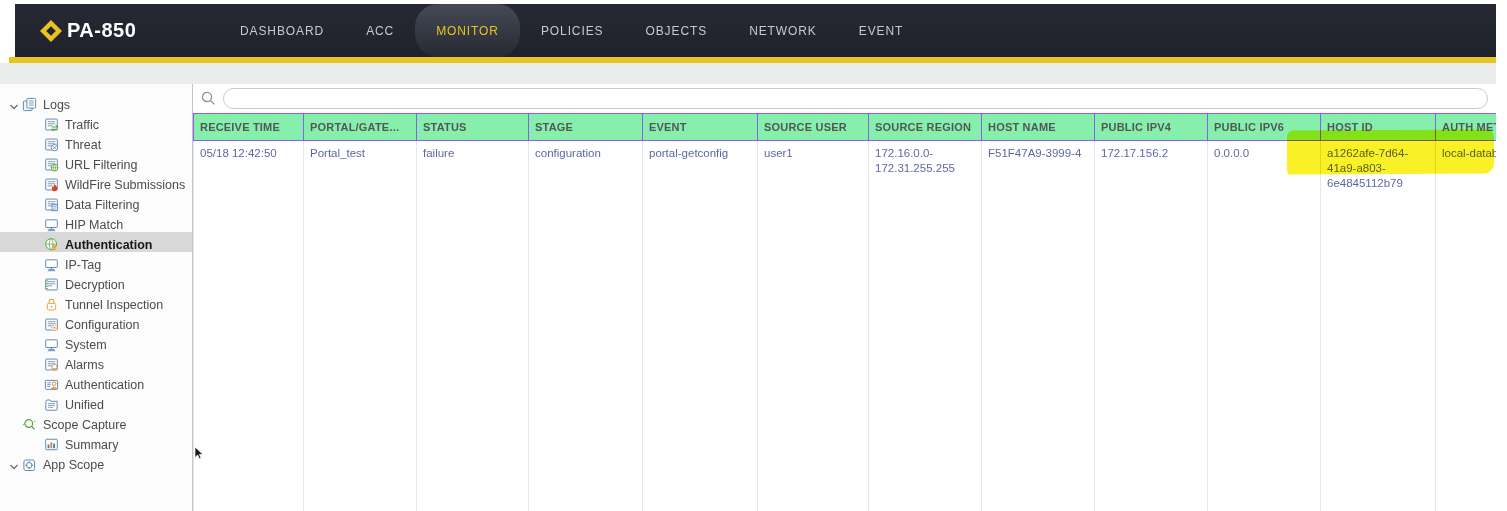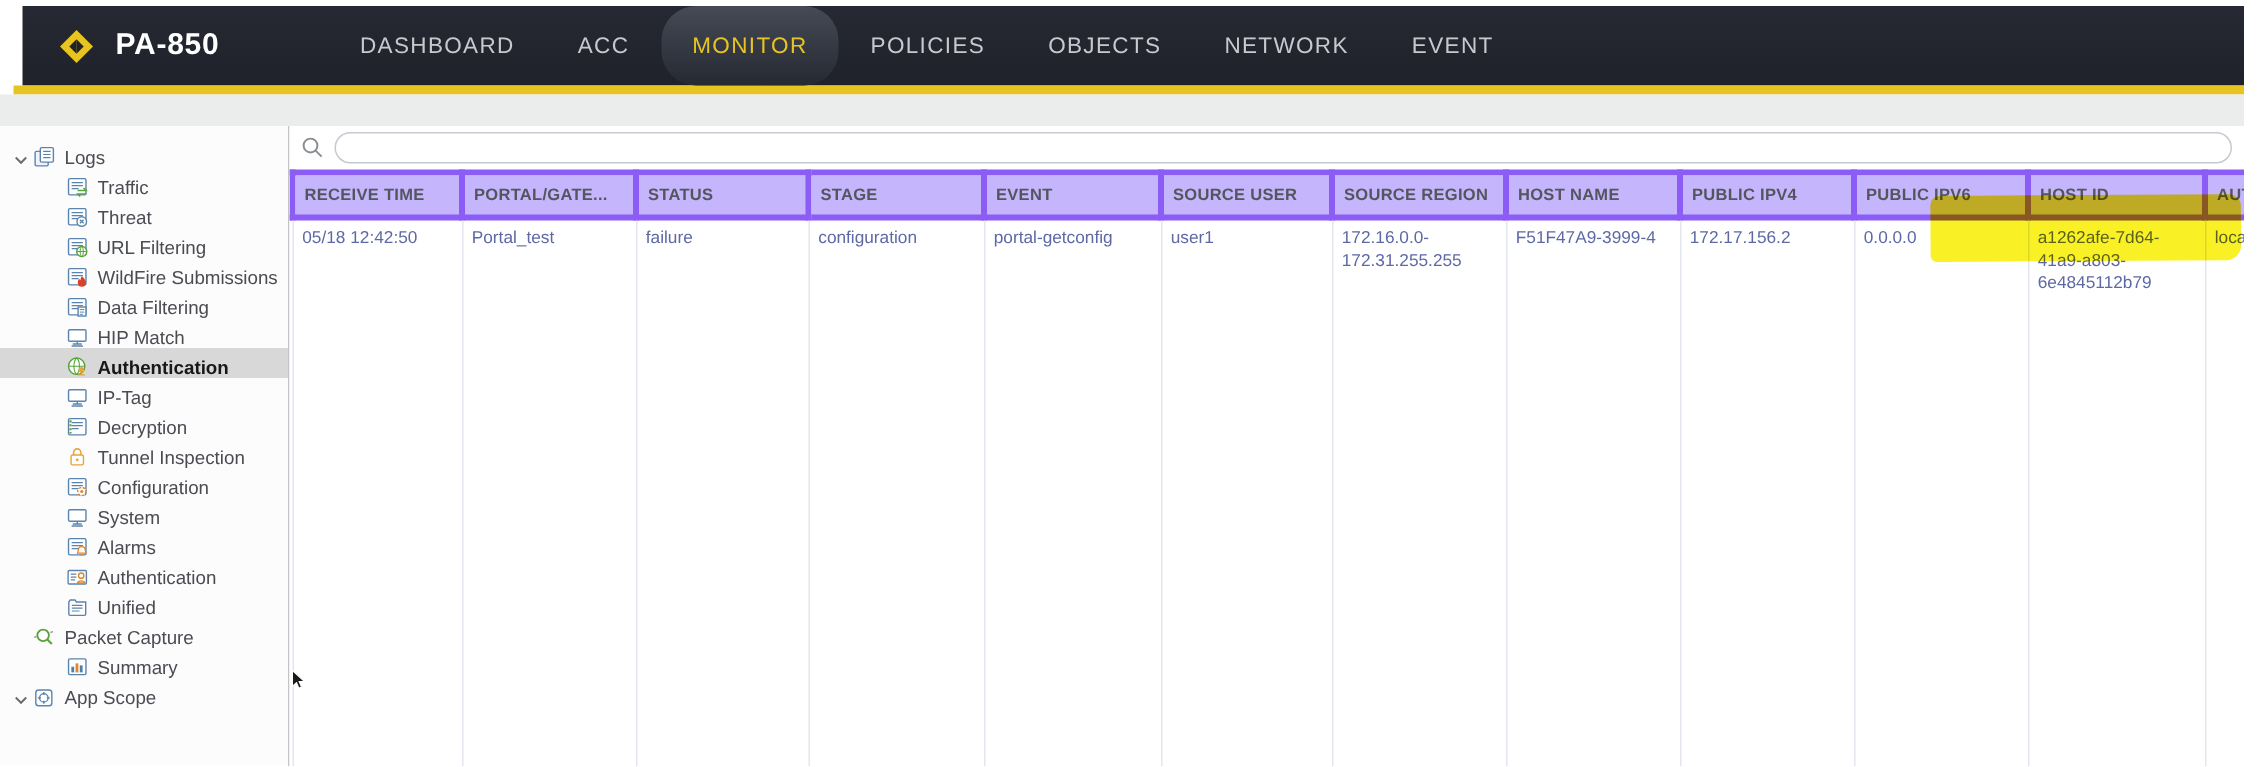--- a/index.html
+++ b/index.html
@@ -3,24 +3,24 @@
 <meta charset="utf-8">
 <title>PA-850</title>
 <style>
   html,body { margin:0; padding:0; background:#fff; }
   body { font-family:"Liberation Sans", sans-serif; }
   .page { position:relative; width:1507px; height:511px; background:#fff; overflow:hidden; }
 
   
   .topnav { margin:4px 11px 0 15px; height:53px; background:linear-gradient(180deg,#262933,#1f222a);
             display:flex; align-items:center; }
-  .logo { display:flex; align-items:center; gap:14px; margin-left:24px; min-width:128px; }
+  .logo { display:flex; align-items:center; gap:4px; margin-left:24px; min-width:128px; }
   .logo-text { color:#ffffff; font-size:20px; font-weight:bold; letter-spacing:.5px; }
   .nav-items { display:flex; height:100%; margin-left:52px; }
-  .nav-item { padding:0 21px; height:100%; display:flex; align-items:center; font-size:15px;
+  .nav-item { padding:0 21px; height:100%; display:flex; align-items:center; font-size:12px;
               letter-spacing:.9px; color:#c7c9ce; cursor:pointer; }
   .nav-item.active { background:linear-gradient(180deg,#454a55,#262932); color:#e7c421;border-radius:23px; }
 
   .accent-stripe { margin:0 11px 0 9px; height:6px; background:#e7c421; }
   .gray-band { margin:0 11px 0 0; height:21px; background:#ebecec; }
 
   
   .content { display:flex; height:427px; margin-right:11px; }
   .sidebar { width:193px; min-width:193px; box-sizing:border-box; background:#fcfcfd;
              border-right:1px solid #c2c4c8; padding-top:8px; overflow:hidden; }
@@ -34,21 +34,21 @@
 
   .main { flex:1; background:#fff; position:relative; overflow:hidden; }
   .search-row { height:29px; display:flex; align-items:center; padding:0 8px 0 5px; }
   .search-icon { display:inline-flex; margin-left:2px; }
   .filter-input { flex:1; height:19px; border:1px solid #c6c9cf; border-radius:11px; margin-left:6px;
                   outline:none; font:12px "Liberation Sans", sans-serif; padding:0 10px; color:#444;
                   background:#fff; }
 
   
   .log-table { border-collapse:collapse; table-layout:fixed; width:100%; }
-  .log-table th { background:#c4b5fd; border:4px solid #8b5cf6; font-size:11px; color:#53565c;
+  .log-table th { background:#86efac; border:1px solid #8b5cf6; font-size:11px; color:#53565c;
                   text-align:left; padding:0 6px; height:26px; font-weight:bold; letter-spacing:.2px;
                   white-space:nowrap; overflow:hidden; cursor:pointer; }
   .log-table td { border-right:1px solid #e3e6ec; border-bottom:1px solid #e3e6ec; vertical-align:top;
                   padding:5px 6px; font-size:11.5px; color:#5d68a5; line-height:1.3;
                   overflow-wrap:break-word; overflow:hidden; }
   .log-table td:first-child { border-left:1px solid #e3e6ec; }
   .log-table tbody tr { height:45px; background:#ffffff; }
 
   .highlight-blob { position:absolute; left:1094px; top:46px; width:207px; height:44px;
                     background:#f9ef12; mix-blend-mode:multiply; opacity:.92;
@@ -257,21 +257,21 @@
         </div>
         <div class="tree-item d0">
           <span class="chev"></span>
           <span class="tree-icon">
             <svg width="15" height="15" viewBox="0 0 16 16" fill="none">
               <circle cx="7.2" cy="7" r="4.1" fill="#fff" stroke="#58a33a" stroke-width="1.3"></circle>
               <path d="m10.2 10 3.2 3.2" stroke="#58a33a" stroke-width="1.5" fill="none"></path>
               <path d="m.8 8.4 1.8-.6M14.2 4.4l-1.8.6" stroke="#999" fill="none"></path>
             </svg>
           </span>
-          <span>Packet Capture</span>
+          <span>Scope Capture</span>
         </div>
         <div class="tree-item d1">
           <span class="tree-icon">
             <svg width="15" height="15" viewBox="0 0 16 16" fill="none">
               <rect x="1.8" y="2.4" width="12.4" height="11.2" rx="1" fill="#fff" stroke="#5b84ad"></rect>
               <rect x="3.8" y="8" width="2" height="4" fill="#4a7fae"></rect>
               <rect x="6.8" y="5.6" width="2" height="6.4" fill="#e0862d"></rect>
               <rect x="9.8" y="7" width="2" height="5" fill="#4a7fae"></rect>
             </svg>
           </span>

